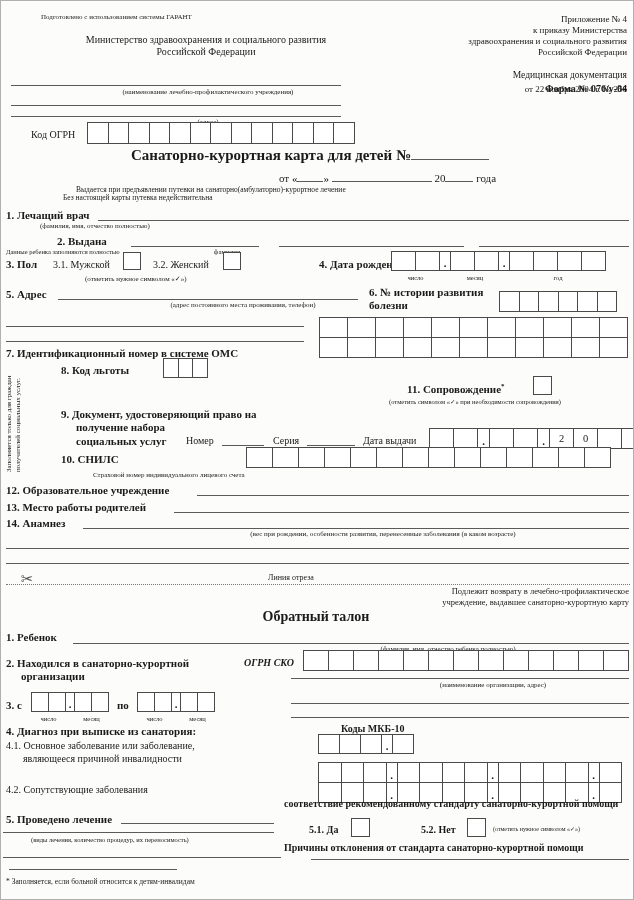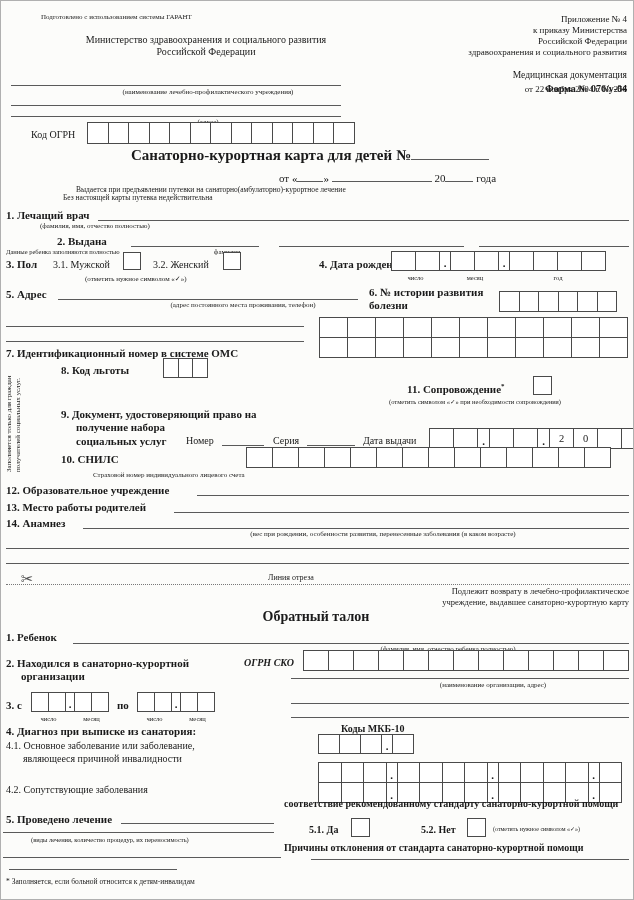--- a/index.html
+++ b/index.html
@@ -44,22 +44,22 @@
 </head>
 <body>
 
 <div class="form">
 
   <div class="t fs7" style="left:8px; top:12px;">Подготовлено с использованием системы ГАРАНТ</div>
 
   <div class="t fs9 rt wrap" style="left:360px; top:13px; width:266px; line-height:11px;">
     <span style="display:block;">Приложение № 4</span>
     <span style="display:block;">к приказу Министерства</span>
+    <span style="display:block;">здравоохранения и социального развития</span>
     <span style="display:block;">Российской Федерации</span>
-    <span style="display:block;">здравоохранения и социального развития</span>
     <span style="display:block;margin-top:26px;">от 22 ноября 2004 г. № 256</span>
   </div>
   <div class="t fs95 rt" style="left:360px; top:69px; width:266px;">Медицинская документация</div>
   <div class="t fs10 b rt" style="left:360px; top:82px; width:266px;">Форма № 076/у-04</div>
 
   <div class="t fs10 ctr wrap" style="left:70px; top:33px; width:270px;">Министерство здравоохранения и социального развития Российской Федерации</div>
 
   <div class="ln" style="left:10px; top:84px; width:330px;"></div>
   <div class="t fs7 ctr" style="left:10px; top:87px; width:330px;">(наименование лечебно-профилактического учреждения)</div>
   <div class="ln" style="left:10px; top:104px; width:330px;"></div>

